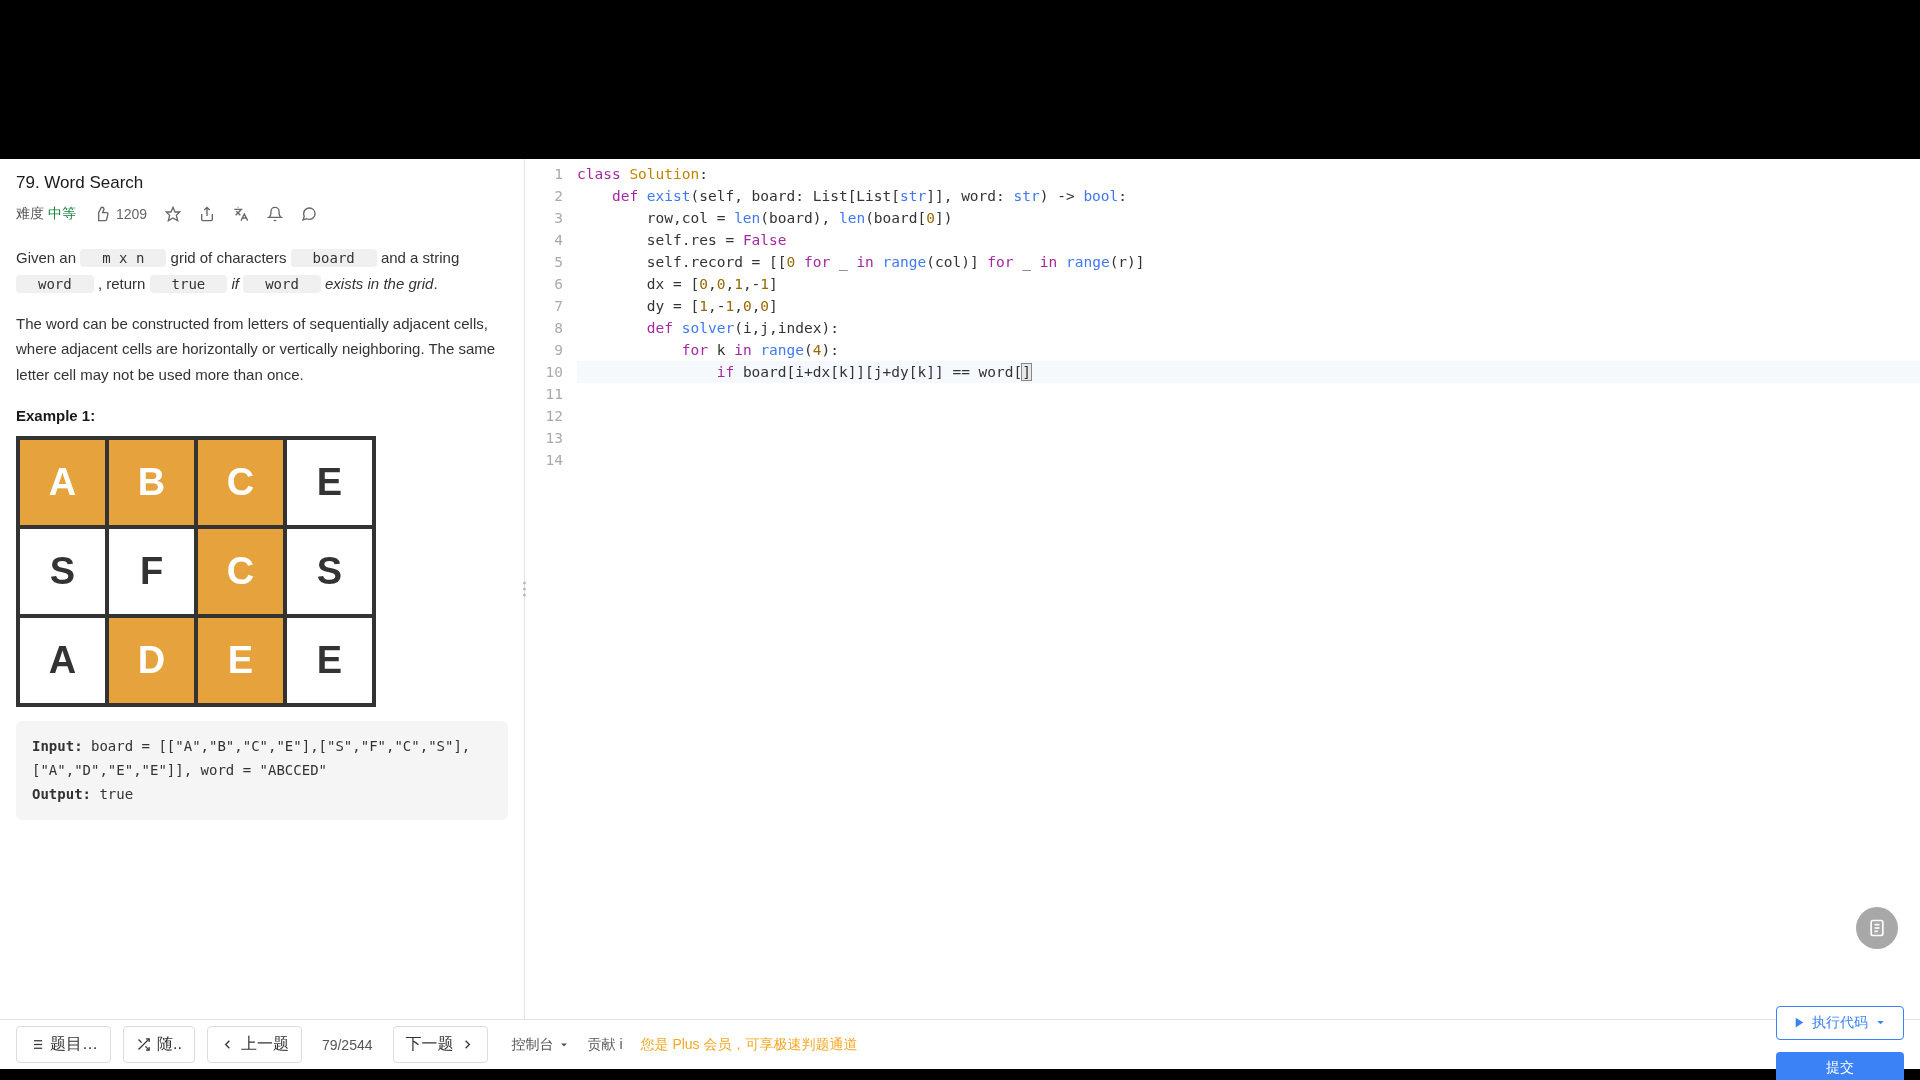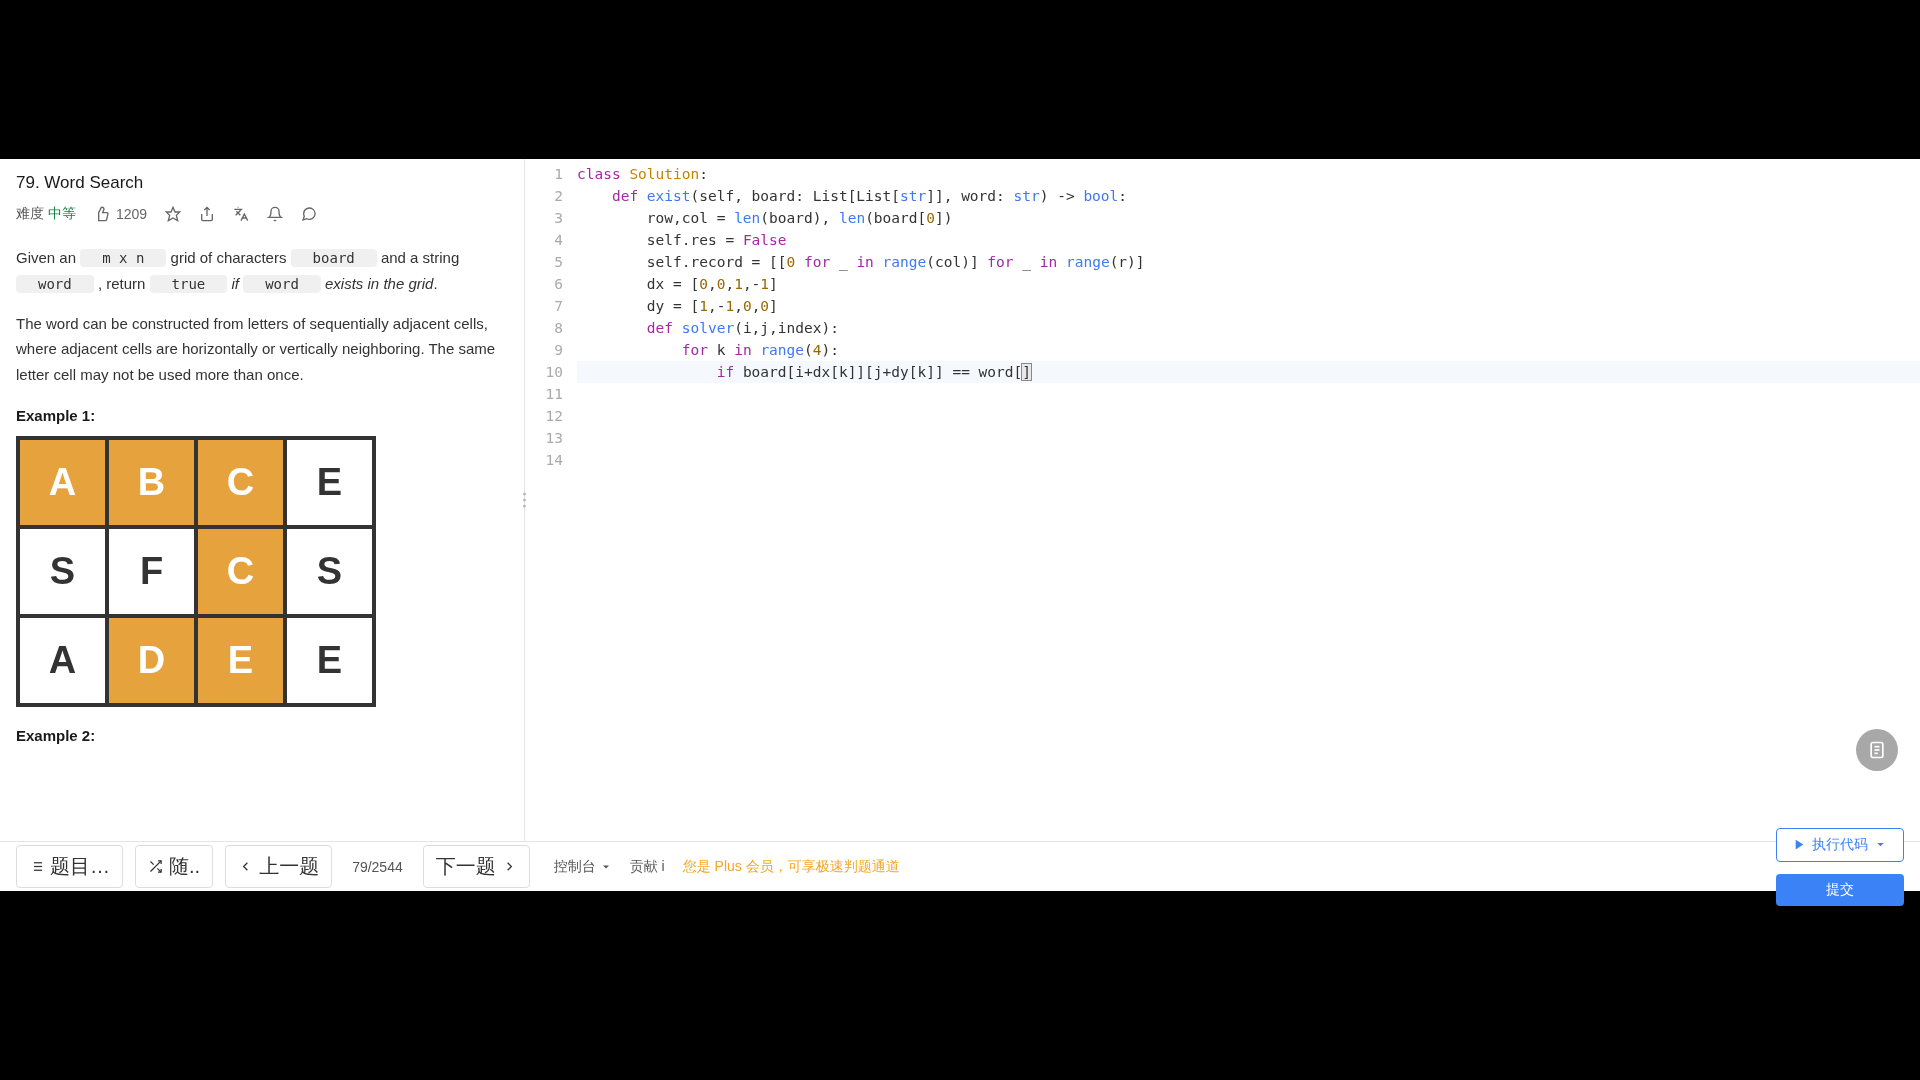--- a/index.html
+++ b/index.html
@@ -1,19 +1,19 @@
 <!DOCTYPE html>
 <html><head>
 <meta charset="utf-8">
 <style>
 * { margin: 0; padding: 0; box-sizing: border-box; }
 body { font-family: -apple-system, BlinkMacSystemFont, "Segoe UI", Helvetica, Arial, sans-serif; background: #000; width: 1920px; height: 1080px; overflow: hidden; }
 .letterbox-top { height: 159px; background: #000; }
 .letterbox-bottom { height: 159px; background: #000; }
-.app { height: 732px; background: #fff; display: flex; flex-direction: column; }
+.app { height: 910px; background: #fff; display: flex; flex-direction: column; }
 .main { flex: 1; display: flex; overflow: hidden; }
 .left-panel { width: 525px; border-right: 1px solid #e5e5e5; display: flex; flex-direction: column; overflow: hidden; position: relative; }
 .left-scroll { padding: 14px 16px; overflow-y: auto; height: 100%; }
 .left-scroll::-webkit-scrollbar { width: 8px; }
 .left-scroll::-webkit-scrollbar-thumb { background: #ccc; border-radius: 4px; }
 .title { font-size: 17px; font-weight: 500; color: #1a1a1a; margin-bottom: 12px; }
 .meta-row { display: flex; align-items: center; gap: 18px; font-size: 14px; color: #555; margin-bottom: 22px; }
 .meta-row .difficulty-label { color: #555; text-align: center; }
 .difficulty-value { color: #15803d; }
 .meta-icon { display: inline-flex; align-items: center; gap: 6px; cursor: pointer; color: #666; }
@@ -39,21 +39,21 @@
 .num { color: #986801; }
 .builtin { color: #4078f2; }
 .cursor-mark { background: #e8e8e8; outline: 1px solid #888; }
 .splitter { position: absolute; left: -4px; top: 0; bottom: 0; width: 8px; cursor: col-resize; }
 .splitter-dots { position: absolute; left: 2px; top: 50%; transform: translateY(-50%); display: flex; flex-direction: column; gap: 3px; }
 .splitter-dots span { width: 3px; height: 3px; background: #bbb; border-radius: 50%; }
 .fab { position: absolute; right: 22px; bottom: 70px; width: 42px; height: 42px; background: #a8a8a8; border-radius: 50%; display: flex; align-items: center; justify-content: center; cursor: pointer; color: #fff; }
 .fab svg { width: 20px; height: 20px; }
 .footer { height: 50px; border-top: 1px solid #e5e5e5; display: flex; align-items: center; padding: 0 16px; gap: 12px; font-size: 14px; }
 .footer-left { display: flex; align-items: center; gap: 12px; }
-.footer-btn { border: 1px solid #ddd; border-radius: 4px; padding: 7px 12px; background: #fff; cursor: pointer; display: inline-flex; align-items: center; gap: 6px; color: #333; font-size: 20px; }
+.footer-btn { border: 1px solid #ddd; border-radius: 4px; padding: 7px 12px; background: #fff; cursor: pointer; display: inline-flex; align-items: center; gap: 6px; color: #333; font-size: 16px; }
 .footer-btn svg { width: 15px; height: 15px; }
 .footer-counter { color: #555; padding: 0 8px; }
 .footer-mid { display: flex; align-items: center; gap: 18px; margin-left: 12px; }
 .console-btn { color: #555; cursor: pointer; display: inline-flex; align-items: center; gap: 4px; }
 .contrib { color: #555; }
 .plus-msg { color: #f5a623; }
 .footer-right { margin-left: auto; display: flex; gap: 12px; flex-direction: column; }
 .run-btn { border: 1px solid #3b82f6; color: #3b82f6; background: #fff; border-radius: 4px; padding: 7px 16px; cursor: pointer; display: inline-flex; align-items: center; gap: 6px; font-size: 14px; }
 .run-btn svg { width: 13px; height: 13px; }
 .submit-btn { background: #3b82f6; color: #fff; border: none; border-radius: 4px; padding: 7px 16px; cursor: pointer; font-size: 14px; }
@@ -119,22 +119,23 @@
               <div class="grid-cell">S</div>
               <div class="grid-cell">F</div>
               <div class="grid-cell hl">C</div>
               <div class="grid-cell">S</div>
             </div><div class="grid-row">
               <div class="grid-cell">A</div>
               <div class="grid-cell hl">D</div>
               <div class="grid-cell hl">E</div>
               <div class="grid-cell">E</div>
             </div></div>
-
-        <div class="example-label">Example 2:</div>
+        <div class="code-block" id="example1-block"><strong>Input:</strong> board = [["A","B","C","E"],["S","F","C","S"],["A","D","E","E"]], word = "ABCCED"
+<strong>Output:</strong> true</div>
+
       </div>
     </div>
 
     <div class="right-panel">
       <div class="splitter">
         <div class="splitter-dots">
             <span></span>
             <span></span>
             <span></span>
           </div>

